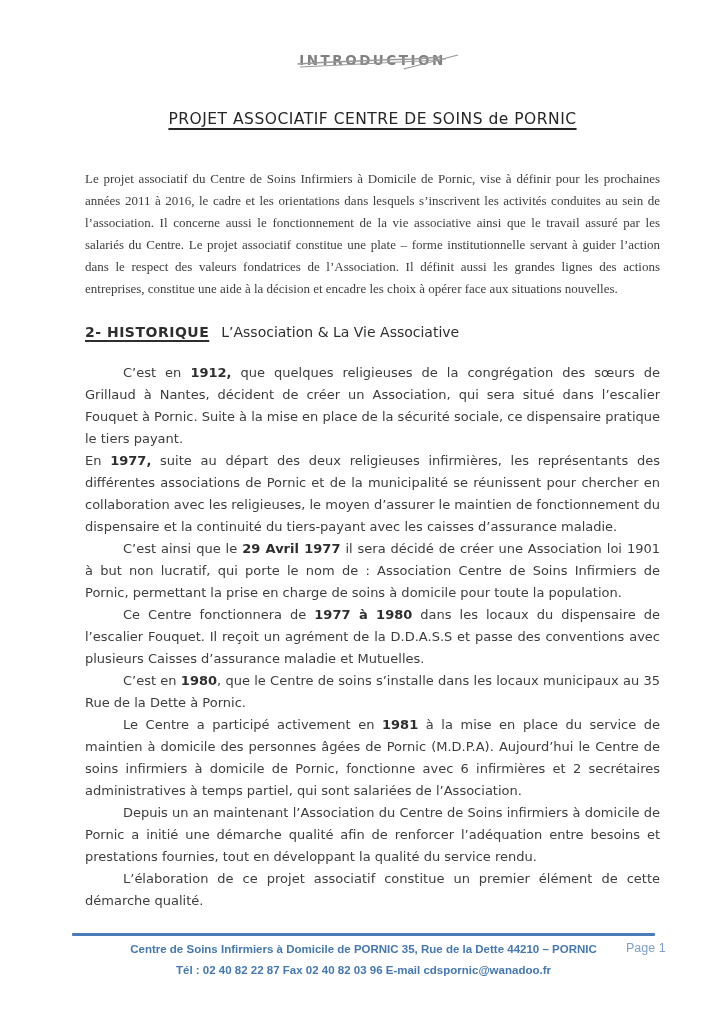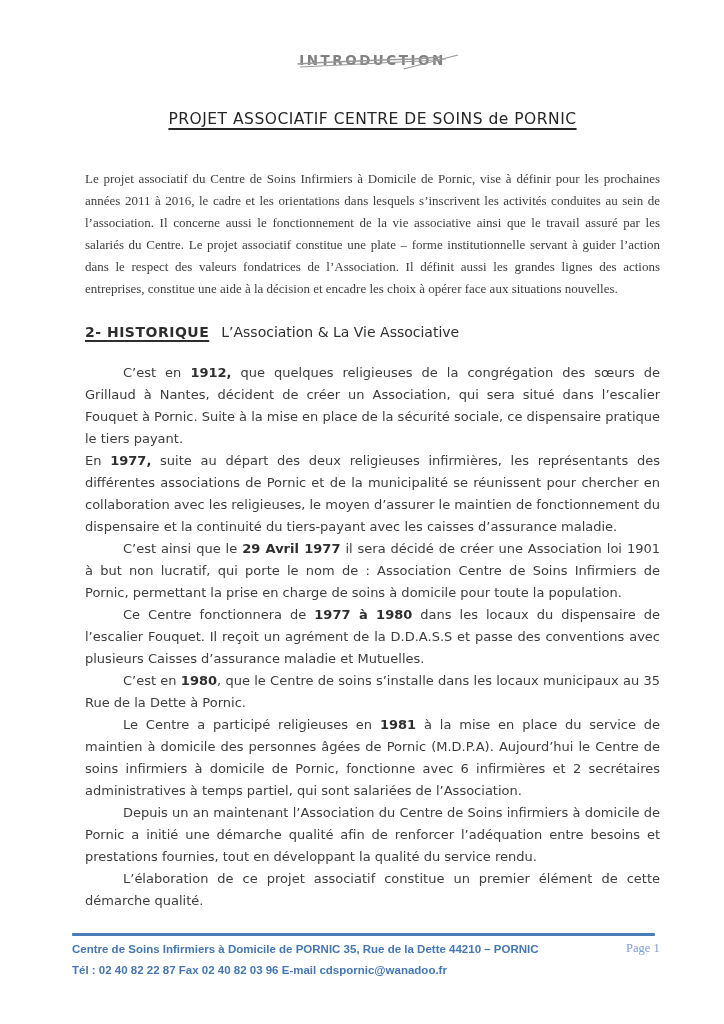--- a/index.html
+++ b/index.html
@@ -86,31 +86,32 @@
     left: 72px;
     width: 583px;
   }
   .footer-rule {
     height: 3px;
     background: var(--accent, #4a7cb8);
     border-radius: 1px;
   }
   .footer-text {
     margin-top: 6px;
+    text-align: center;
     font-family: "Liberation Sans", sans-serif;
     font-weight: bold;
     font-size: 11.5px;
     line-height: 15px;
     color: var(--footer-text, #4577b0);
   }
   .page-number {
     position: absolute;
     top: 941px;
     left: 626px;
-    font-family: Liberation Serif, serif;
+    font-family: Liberation Sans, sans-serif;
     font-size: 12.5px;
     color: var(--page-label, #7d9fca);
   }
 </style>
 </head>
 <body>
 
 <div class="page">
   <div class="content">
 
@@ -134,21 +135,21 @@
     <div class="section-heading">
       <span class="num-label">2- HISTORIQUE</span><span class="subtitle">L’Association &amp;  La Vie Associative</span>
     </div>
 
     <div>
         <p class="para indent"><span>C’est en </span><span class="b">1912,</span><span> que quelques religieuses de la congrégation des sœurs de Grillaud à Nantes, décident de créer un Association, qui sera situé dans l’escalier Fouquet à Pornic. Suite à la mise en place de la sécurité sociale, ce dispensaire pratique le tiers payant.</span></p>
         <p class="para"><span>En </span><span class="b">1977,</span><span> suite au départ des deux religieuses infirmières, les représentants des différentes associations de Pornic et de la municipalité se réunissent pour chercher en collaboration avec les religieuses, le moyen d’assurer le maintien de fonctionnement du dispensaire et la continuité du tiers-payant avec les caisses d’assurance maladie.</span></p>
         <p class="para indent"><span>C’est ainsi que le </span><span class="b">29 Avril 1977</span><span> il  sera décidé de créer une Association loi 1901 à but non lucratif, qui porte le nom de : Association Centre de Soins Infirmiers de Pornic, permettant la prise en charge de soins à domicile pour toute la population.</span></p>
         <p class="para indent"><span>Ce Centre fonctionnera de </span><span class="b">1977 à 1980</span><span>  dans les locaux du dispensaire de l’escalier Fouquet. Il reçoit un agrément de la D.D.A.S.S et passe des conventions avec plusieurs Caisses d’assurance maladie et Mutuelles.</span></p>
         <p class="para indent"><span>C’est en </span><span class="b">1980</span><span>,  que le Centre de soins s’installe dans les locaux municipaux au 35 Rue de la Dette à Pornic.</span></p>
-        <p class="para indent"><span>Le Centre a participé religieuses en </span><span class="b">1981</span><span> à la mise en place du service de maintien à domicile des personnes âgées de Pornic (M.D.P.A). Aujourd’hui le Centre de soins infirmiers à domicile de Pornic, fonctionne avec 6 infirmières et 2 secrétaires administratives à temps partiel, qui sont salariées de l’Association.</span></p>
+        <p class="para indent"><span>Le Centre a participé activement en </span><span class="b">1981</span><span> à la mise en place du service de maintien à domicile des personnes âgées de Pornic (M.D.P.A). Aujourd’hui le Centre de soins infirmiers à domicile de Pornic, fonctionne avec 6 infirmières et 2 secrétaires administratives à temps partiel, qui sont salariées de l’Association.</span></p>
         <p class="para indent"><span>Depuis un an maintenant l’Association du Centre de Soins infirmiers à domicile de Pornic a initié une démarche qualité afin de renforcer l’adéquation entre  besoins et prestations fournies, tout en  développant la qualité du service rendu.</span></p>
         <p class="para indent"><span>L’élaboration de ce projet associatif constitue un premier élément de cette démarche qualité.</span></p>
       </div>
 
   </div>
 
   <div class="footer">
     <div class="footer-rule"></div>
     <div class="footer-text">Centre de Soins Infirmiers à Domicile de PORNIC 35, Rue de la Dette  44210 – PORNIC</div>
     <div class="footer-text" style="margin-top:6px;">Tél : 02 40 82 22 87 Fax 02 40 82 03 96 E-mail cdspornic@wanadoo.fr</div>

